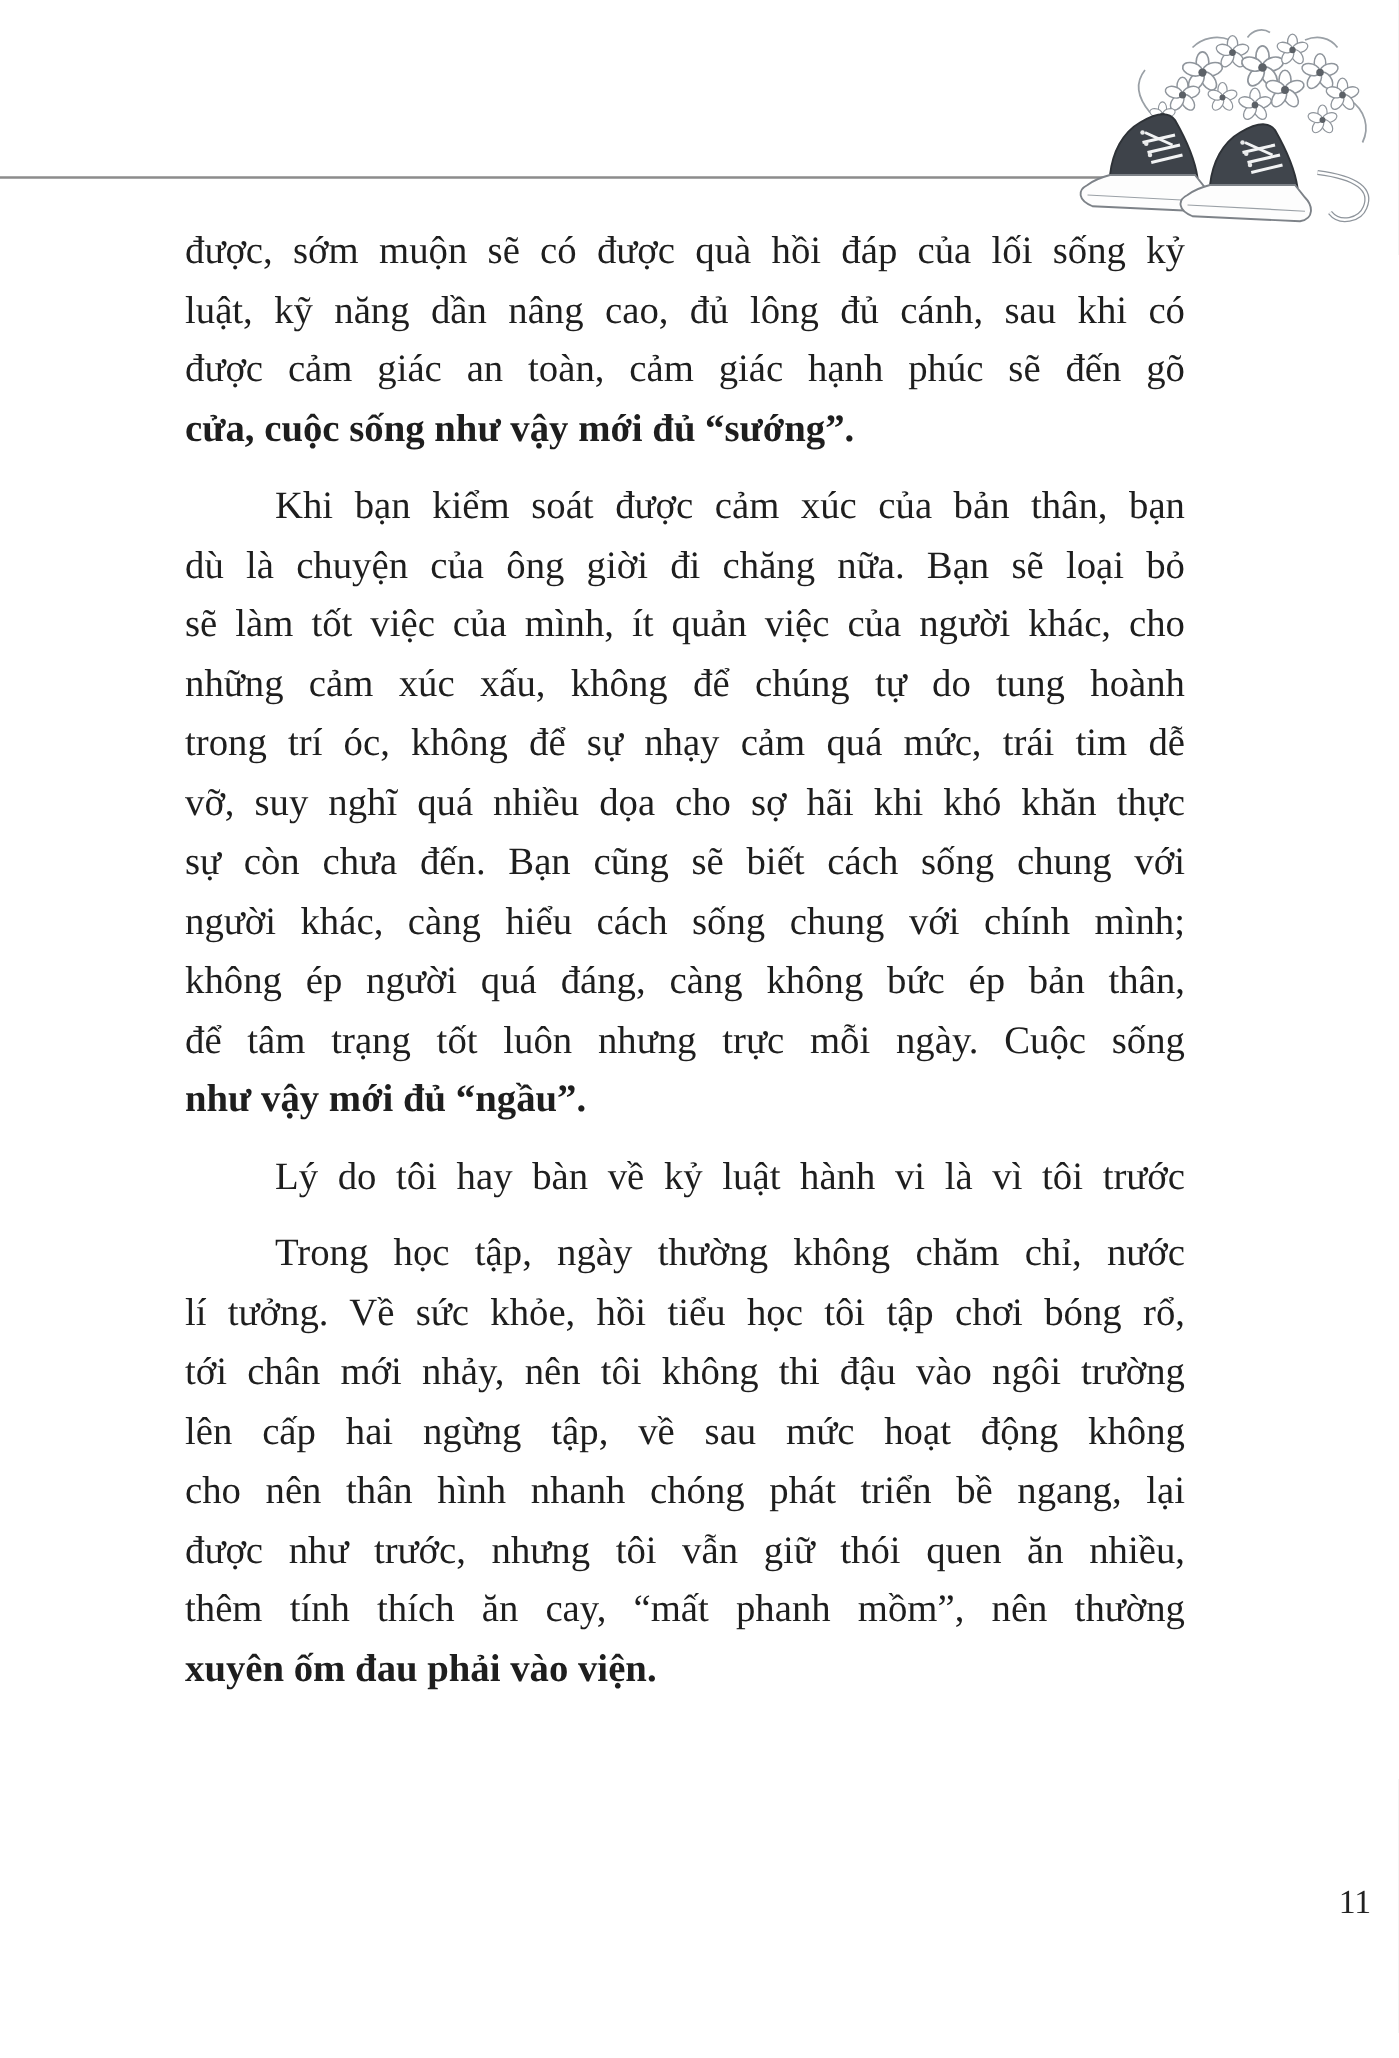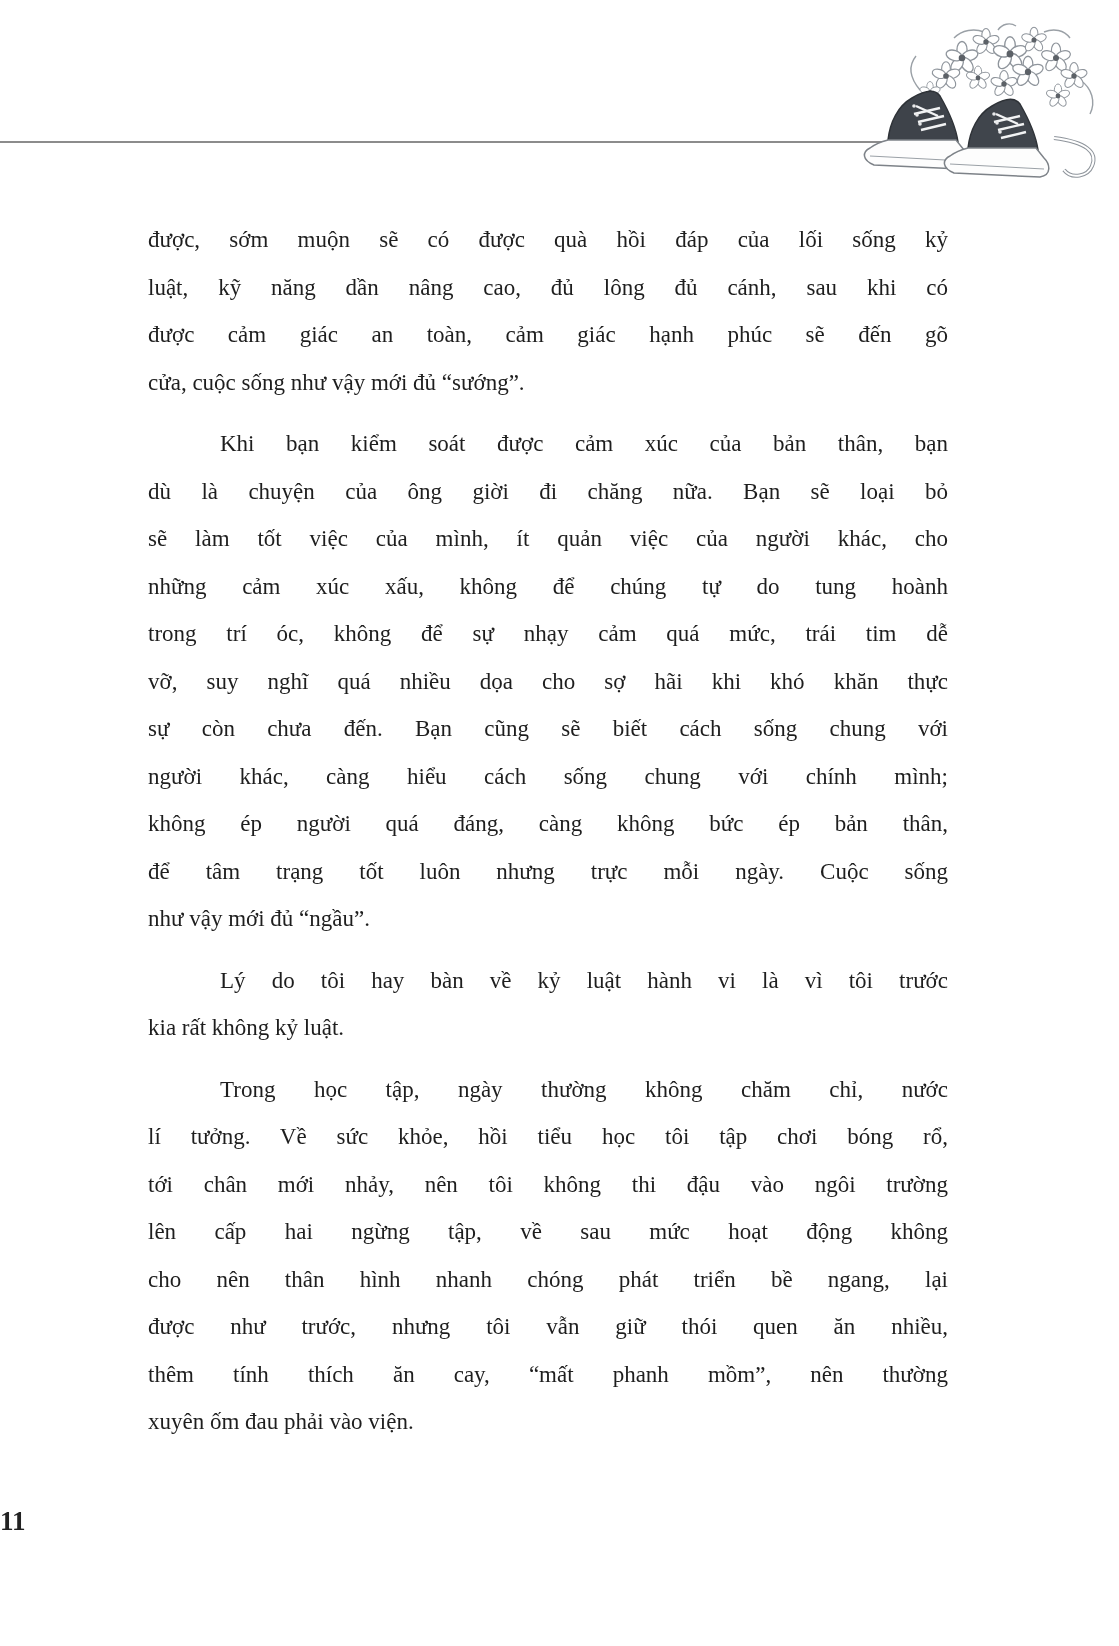--- a/index.html
+++ b/index.html
@@ -15,44 +15,43 @@
     position:absolute;left:0;top:141px;
     width:916px;height:2px;
     background:#8c8c8c;
   }
   .artwork{
     position:absolute;left:858px;top:18px;
     width:252px;height:168px;
   }
   .text-block{
     position:absolute;left:148px;top:176px;width:800px;
-    font-size:23px;
-    margin-top:40px;
+    font-size:31px;
   }
   .para{margin:0 0 0 0;}
   .para + .para{margin-top:14px;}
   .line{
     line-height:47.5px;
     text-align:justify;
     text-align-last:justify;
     white-space:normal;
   }
   .line.last{
     text-align:right;
     text-align-last:left;
+    font-weight:bold;
   }
   .line.indent{
     text-indent:72px;
   }
   .page-number{
     position:absolute;left:0;right:22px;top:1506px;
-    text-align:left;
+    text-align:right;
     font-size:27px;
     color:#222222;
-    font-weight:bold;
   }
 </style>
 </head>
 <body>
 
 <div class="page">
 
   <div class="header-rule"></div>
 
   <div class="artwork">
@@ -143,21 +142,20 @@
         <div class="line">trong trí óc, không để sự nhạy cảm quá mức, trái tim dễ</div>
         <div class="line">vỡ, suy nghĩ quá nhiều dọa cho sợ hãi khi khó khăn thực</div>
         <div class="line">sự còn chưa đến. Bạn cũng sẽ biết cách sống chung với</div>
         <div class="line">người khác, càng hiểu cách sống chung với chính mình;</div>
         <div class="line">không ép người quá đáng, càng không bức ép bản thân,</div>
         <div class="line">để tâm trạng tốt luôn nhưng trực mỗi ngày. Cuộc sống</div>
         <div class="line last">như vậy mới đủ “ngầu”.</div>
       </div>
       <div class="para">
         <div class="line indent">Lý do tôi hay bàn về kỷ luật hành vi là vì tôi trước</div>
-        <div class="line last">kia rất không kỷ luật.</div>
       </div>
       <div class="para">
         <div class="line indent">Trong học tập, ngày thường không chăm chỉ, nước</div>
         <div class="line">lí tưởng. Về sức khỏe, hồi tiểu học tôi tập chơi bóng rổ,</div>
         <div class="line">tới chân mới nhảy, nên tôi không thi đậu vào ngôi trường</div>
         <div class="line">lên cấp hai ngừng tập, về sau mức hoạt động không</div>
         <div class="line">cho nên thân hình nhanh chóng phát triển bề ngang, lại</div>
         <div class="line">được như trước, nhưng tôi vẫn giữ thói quen ăn nhiều,</div>
         <div class="line">thêm tính thích ăn cay, “mất phanh mồm”, nên thường</div>
         <div class="line last">xuyên ốm đau phải vào viện.</div>

